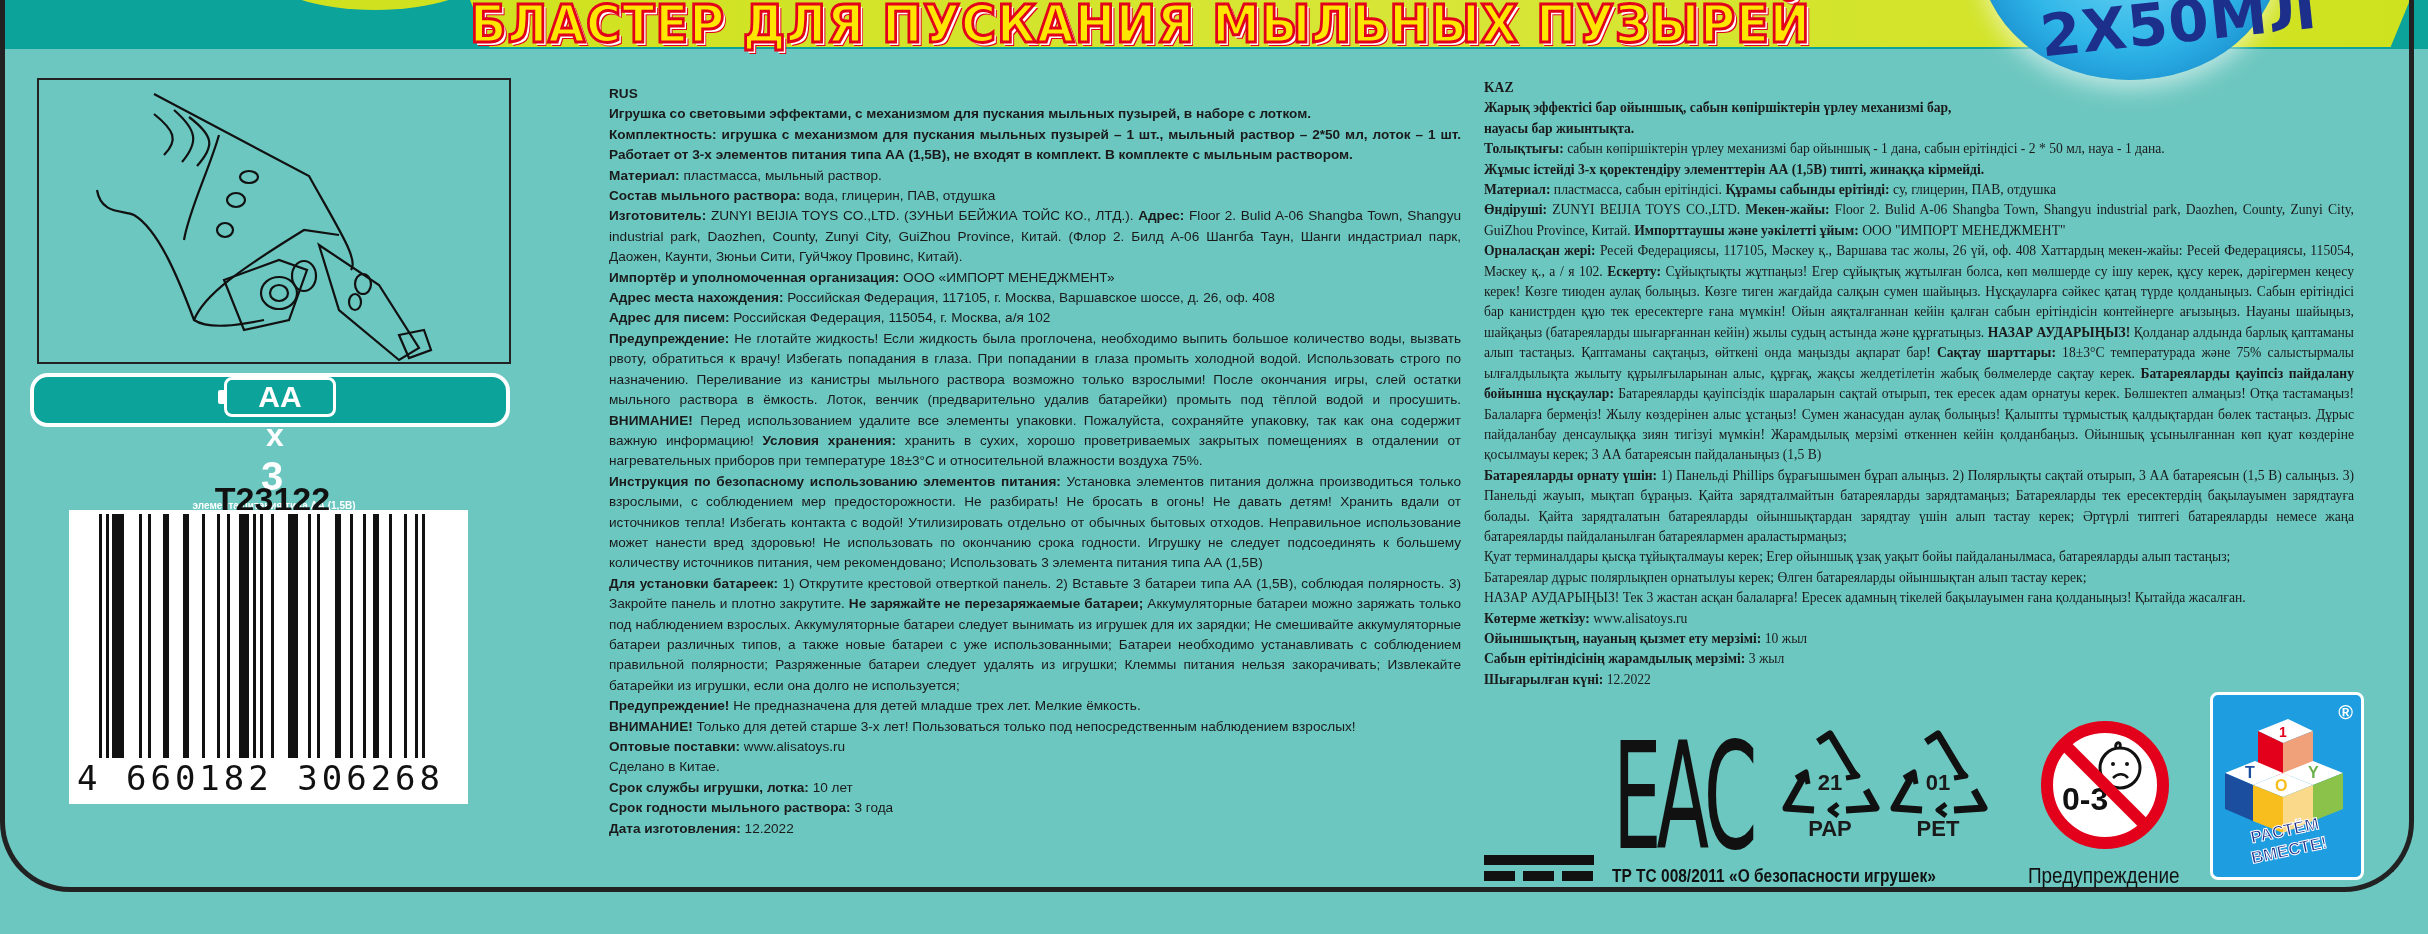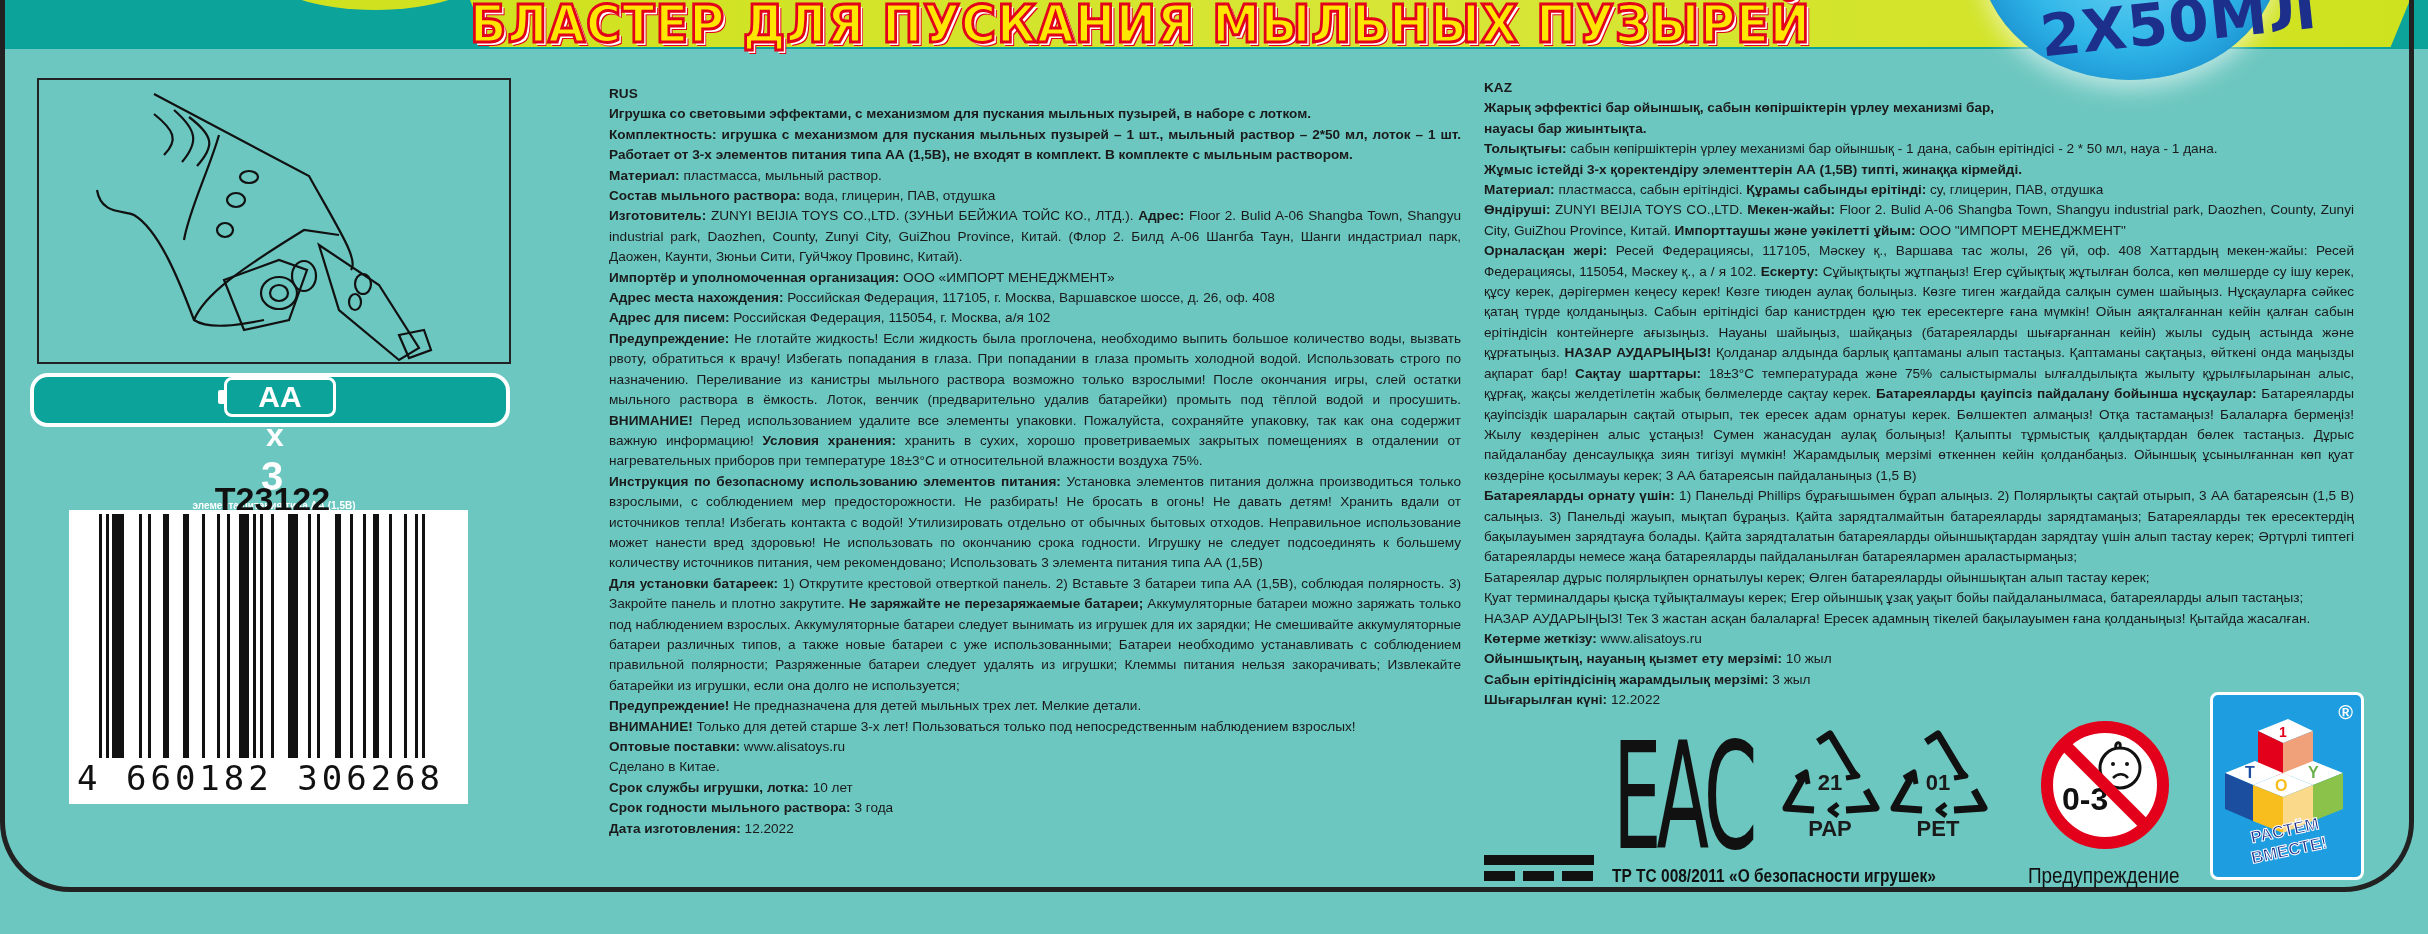--- a/index.html
+++ b/index.html
@@ -22,21 +22,21 @@
   .batt-note{color:#fff;font-size:10px;font-weight:700;line-height:14px;margin-left:8px;}
   .sku{position:absolute;left:0;width:545px;top:480px;text-align:center;font-weight:900;font-size:34px;color:#111;}
   .barcode{position:absolute;left:69px;top:510px;width:391px;height:294px;background:#fff;padding-left:8px;}
   .bars{position:absolute;left:30px;top:4px;width:330px;height:250px;display:flex;}
   .bars span{display:block;height:100%;background:#111;}
   .digits{position:absolute;left:6px;bottom:6px;font-family:"DejaVu Sans Mono",monospace;font-size:34px;letter-spacing:4px;color:#111;background:#fff;padding:0 2px;}
   .col{position:absolute;font-family:"Liberation Sans",sans-serif;font-size:13.6px;line-height:20.4px;text-align:justify;}
   .col p{margin:0;}
   .col b{font-weight:700;}
   .rus{left:609px;top:84px;width:852px;}
-  .kaz{left:1484px;top:78px;width:870px;}
+  .kaz{left:1484px;top:78px;width:870px;font-family:Liberation Serif, serif;}
   .kaz .short{width:560px;}
   .eac-bars{position:absolute;left:1484px;top:855px;}
   .eac-bars div{background:#111;height:10px;margin-bottom:6px;}
   .eac{position:absolute;left:1613px;top:722px;font-family:"DejaVu Sans",sans-serif;font-size:148px;font-weight:400;letter-spacing:-10px;transform:scaleX(0.52);transform-origin:left top;color:#111;line-height:150px;}
   .tr-text{position:absolute;left:1612px;top:866px;font-size:18px;font-weight:700;color:#111;transform:scaleX(0.86);transform-origin:left top;white-space:nowrap;}
   .recyc{position:absolute;top:730px;width:100px;height:110px;text-align:center;}
   .recyc .num{position:absolute;left:0;width:100%;top:40px;font-weight:700;font-size:22px;}
   .recyc .lbl{position:absolute;left:0;width:100%;top:86px;font-weight:700;font-size:22px;}
   .age{position:absolute;left:2040px;top:720px;width:120px;height:120px;}
   .age-caption{position:absolute;left:2028px;top:863px;font-size:22px;color:#111;transform:scaleX(0.86);transform-origin:left top;white-space:nowrap;}
@@ -130,41 +130,41 @@
   <p><b>Комплектность: игрушка с механизмом для пускания мыльных пузырей – 1 шт., мыльный раствор – 2*50 мл, лоток – 1 шт. Работает от 3-х элементов питания типа АА (1,5В), не входят в комплект. В комплекте с мыльным раствором.</b></p>
   <p><b>Материал:</b><span> пластмасса, мыльный раствор.</span></p>
   <p><b>Состав мыльного раствора:</b><span> вода, глицерин, ПАВ, отдушка</span></p>
   <p><b>Изготовитель:</b><span> ZUNYI BEIJIA TOYS CO.,LTD. (ЗУНЬИ БЕЙЖИА ТОЙС КО., ЛТД.). </span><b>Адрес:</b><span> Floor 2. Bulid A-06 Shangba  Town, Shangyu industrial park, Daozhen, County, Zunyi City, GuiZhou Province, Китай. (Флор 2. Билд А-06 Шангба Таун, Шанги индастриал парк, Даожен, Каунти, Зюньи Сити, ГуйЧжоу Провинс, Китай).</span></p>
   <p><b>Импортёр и уполномоченная организация:</b><span> ООО «ИМПОРТ МЕНЕДЖМЕНТ»</span></p>
   <p><b>Адрес места нахождения:</b><span> Российская Федерация, 117105, г. Москва, Варшавское шоссе, д. 26, оф. 408</span></p>
   <p><b>Адрес для писем:</b><span> Российская Федерация, 115054, г. Москва, а/я 102</span></p>
   <p><b>Предупреждение:</b><span> Не глотайте жидкость! Если жидкость была проглочена, необходимо выпить большое количество воды, вызвать рвоту, обратиться к врачу! Избегать попадания в глаза. При попадании в глаза промыть холодной водой. Использовать строго по назначению. Переливание из канистры мыльного раствора возможно только взрослыми!  После окончания игры, слей остатки мыльного раствора в ёмкость. Лоток, венчик (предварительно удалив батарейки) промыть под тёплой водой и просушить. </span><b>ВНИМАНИЕ!</b><span> Перед использованием удалите все элементы упаковки. Пожалуйста, сохраняйте упаковку, так как она содержит важную информацию! </span><b>Условия хранения:</b><span> хранить в сухих, хорошо проветриваемых закрытых помещениях в отдалении от нагревательных приборов при температуре 18±3°С и относительной влажности воздуха 75%.</span></p>
   <p><b>Инструкция по безопасному использованию элементов питания:</b><span> Установка элементов питания должна производиться только взрослыми, с соблюдением мер предосторожности. Не разбирать! Не бросать в огонь! Не давать детям! Хранить вдали от источников тепла! Избегать контакта с водой! Утилизировать отдельно от обычных бытовых отходов. Неправильное использование может нанести вред здоровью! Не использовать по окончанию срока годности. Игрушку не следует подсоединять к большему количеству источников питания, чем рекомендовано; Использовать 3 элемента питания типа АА (1,5В)</span></p>
   <p><b>Для установки батареек:</b><span> 1) Открутите крестовой отверткой панель. 2) Вставьте 3 батареи типа АА (1,5В), соблюдая полярность. 3) Закройте панель и плотно закрутите. </span><b>Не заряжайте не перезаряжаемые батареи;</b><span> Аккумуляторные батареи можно заряжать только под наблюдением взрослых. Аккумуляторные батареи следует вынимать из игрушек для их зарядки; Не смешивайте аккумуляторные батареи различных типов, а также новые батареи с уже использованными; Батареи необходимо устанавливать с соблюдением правильной полярности; Разряженные батареи следует удалять из игрушки; Клеммы питания нельзя закорачивать; Извлекайте батарейки из игрушки, если она долго не используется;</span></p>
-  <p><b>Предупреждение!</b><span> Не предназначена для детей мыльных трех лет. Мелкие детали.</span></p>
+  <p><b>Предупреждение!</b><span> Не предназначена для детей младше трех лет. Мелкие ёмкость.</span></p>
   <p><b>ВНИМАНИЕ!</b><span> Только для детей старше 3-х лет!  Пользоваться только под непосредственным наблюдением взрослых!</span></p>
   <p><b>Оптовые поставки:</b><span> www.alisatoys.ru</span></p>
   <p>Сделано в Китае.</p>
   <p><b>Срок службы игрушки, лотка:</b><span> 10 лет</span></p>
   <p><b>Срок годности мыльного раствора:</b><span>  3 года</span></p>
   <p><b>Дата изготовления:</b><span> 12.2022</span></p>
 </div>
 
 <div class="col kaz">
   <p><b>KAZ</b></p>
   <p class="short"><b>Жарық эффектісі бар ойыншық, сабын көпіршіктерін үрлеу механизмі бар,</b></p>
   <p><b>науасы бар жиынтықта.</b></p>
   <p><b>Толықтығы:</b><span> сабын көпіршіктерін үрлеу механизмі бар ойыншық - 1 дана, сабын ерітіндісі - 2 * 50 мл, науа - 1 дана.</span></p>
   <p><b>Жұмыс істейді 3-х қоректендіру элементтерін АА (1,5В) типті, жинаққа кірмейді.</b></p>
   <p><b>Материал:</b><span> пластмасса, сабын ерітіндісі. </span><b>Құрамы сабынды ерітінді:</b><span> су, глицерин, ПАВ, отдушка</span></p>
   <p><b>Өндіруші:</b><span> ZUNYI BEIJIA TOYS CO.,LTD. </span><b>Мекен-жайы:</b><span> Floor 2. Bulid A-06 Shangba  Town, Shangyu industrial park, Daozhen, County, Zunyi City, GuiZhou Province, Китай. </span><b>Импорттаушы және уәкілетті ұйым:</b><span> ООО "ИМПОРТ МЕНЕДЖМЕНТ"</span></p>
   <p><b>Орналасқан жері:</b><span> Ресей Федерациясы, 117105, Мәскеу қ., Варшава тас жолы, 26 үй, оф. 408 Хаттардың мекен-жайы: Ресей Федерациясы, 115054, Мәскеу қ., а / я 102. </span><b>Ескерту:</b><span> Сұйықтықты жұтпаңыз! Егер сұйықтық жұтылған болса, көп мөлшерде су ішу керек, құсу керек, дәрігермен кеңесу керек! Көзге тиюден аулақ болыңыз. Көзге тиген жағдайда салқын сумен шайыңыз. Нұсқауларға сәйкес қатаң түрде қолданыңыз. Сабын ерітіндісі бар канистрден құю тек ересектерге ғана мүмкін! Ойын аяқталғаннан кейін қалған сабын ерітіндісін контейнерге ағызыңыз. Науаны шайыңыз, шайқаңыз (батареяларды шығарғаннан кейін) жылы судың астында және құрғатыңыз. </span><b>НАЗАР АУДАРЫҢЫЗ!</b><span> Қолданар алдында барлық қаптаманы алып тастаңыз. Қаптаманы сақтаңыз, өйткені онда маңызды ақпарат бар! </span><b>Сақтау шарттары:</b><span> 18±3°С температурада және 75% салыстырмалы ылғалдылықта жылыту құрылғыларынан алыс, құрғақ, жақсы желдетілетін жабық бөлмелерде сақтау керек. </span><b>Батареяларды қауіпсіз пайдалану бойынша нұсқаулар:</b><span> Батареяларды қауіпсіздік шараларын сақтай отырып, тек ересек адам орнатуы керек. Бөлшектеп алмаңыз! Отқа тастамаңыз! Балаларға бермеңіз! Жылу көздерінен алыс ұстаңыз! Сумен жанасудан аулақ болыңыз! Қалыпты тұрмыстық қалдықтардан бөлек тастаңыз. Дұрыс пайдаланбау денсаулыққа зиян тигізуі мүмкін! Жарамдылық мерзімі өткеннен кейін қолданбаңыз. Ойыншық ұсынылғаннан көп қуат көздеріне қосылмауы керек; 3 АА батареясын пайдаланыңыз (1,5 В)</span></p>
   <p><b>Батареяларды орнату үшін:</b><span> 1) Панельді Phillips бұрағышымен бұрап алыңыз. 2) Полярлықты сақтай отырып, 3 АА батареясын (1,5 В) салыңыз. 3) Панельді жауып, мықтап бұраңыз. Қайта зарядталмайтын батареяларды зарядтамаңыз; Батареяларды тек ересектердің бақылауымен зарядтауға болады. Қайта зарядталатын батареяларды ойыншықтардан зарядтау үшін алып тастау керек; Әртүрлі типтегі батареяларды немесе жаңа батареяларды пайдаланылған батареялармен араластырмаңыз;</span></p>
+  <p>Қуат терминалдары қысқа тұйықталмауы керек; Егер ойыншық ұзақ уақыт бойы пайдаланылмаса, батареяларды алып тастаңыз;</p>
   <p>Батареялар дұрыс полярлықпен орнатылуы керек; Өлген батареяларды ойыншықтан алып тастау керек;</p>
-  <p>Қуат терминалдары қысқа тұйықталмауы керек; Егер ойыншық ұзақ уақыт бойы пайдаланылмаса, батареяларды алып тастаңыз;</p>
   <p>НАЗАР АУДАРЫҢЫЗ! Тек 3 жастан асқан балаларға! Ересек адамның тікелей бақылауымен ғана қолданыңыз! Қытайда жасалған.</p>
   <p><b>Көтерме жеткізу:</b><span> www.alisatoys.ru</span></p>
   <p><b>Ойыншықтың, науаның қызмет ету мерзімі:</b><span> 10 жыл</span></p>
   <p><b>Сабын ерітіндісінің жарамдылық мерзімі:</b><span> 3 жыл</span></p>
   <p><b>Шығарылған күні:</b><span> 12.2022</span></p>
 </div>
 
 <div class="eac-bars">
   <div style="width:110px"></div>
   <div style="display:flex;gap:8px;background:none;height:auto">

